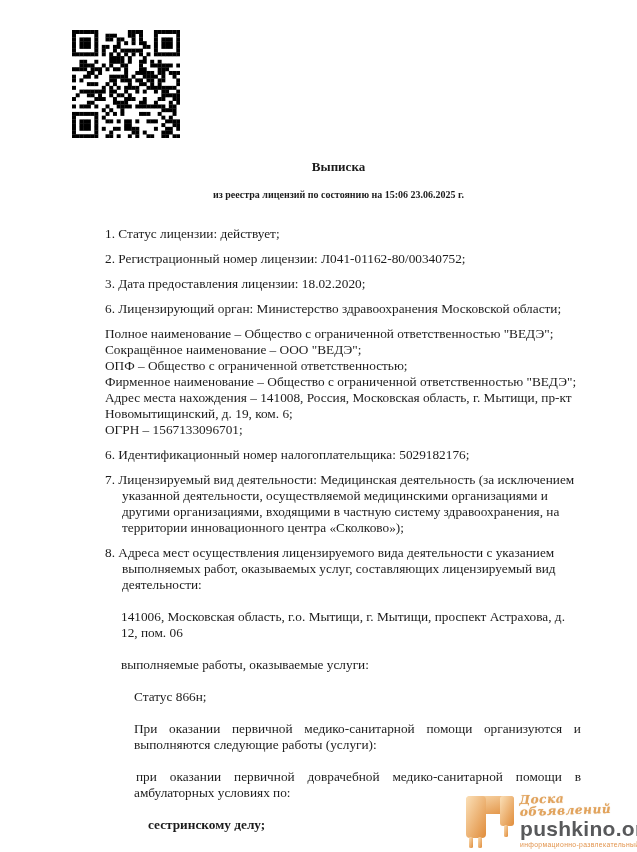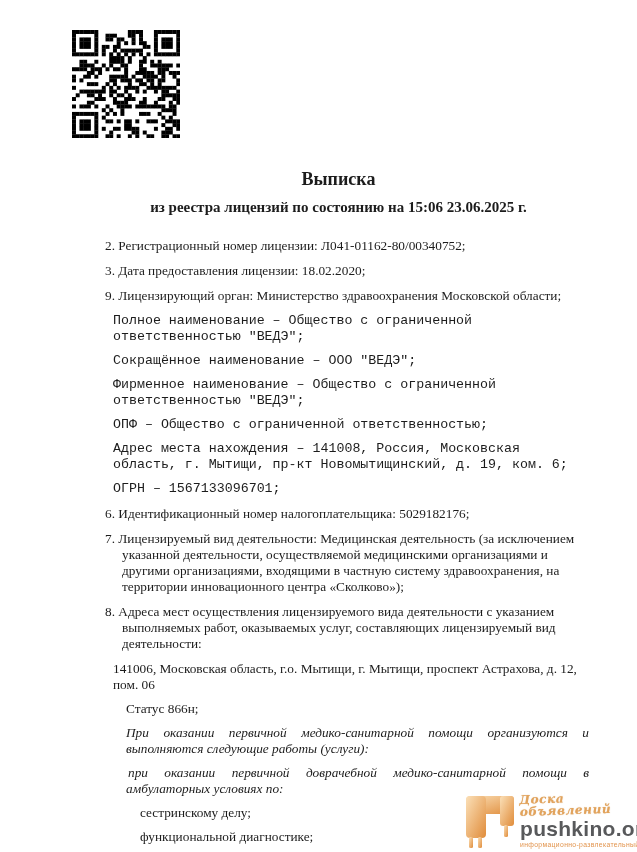--- a/index.html
+++ b/index.html
@@ -8,37 +8,37 @@
     font-family:"Liberation Serif", serif;color:#1c1c1c;
     position:relative;overflow:hidden;
   }
   .page{position:relative;width:637px;height:852px;background:#fff;}
 
   .qr{position:absolute;left:72px;top:30px;width:108px;height:108px;}
 
   .content{padding:158px 40px 0 105px;font-size:13.3px;line-height:16px;}
 
   .doc-title{
-    font-size:18px;line-height:18px;font-weight:bold;
-    text-align:center;margin:12px 25px 10px 0;
+    font-size:13px;line-height:18px;font-weight:bold;
+    text-align:center;margin:0 25px 10px 0;
   }
   .doc-subtitle{
-    font-size:15px;line-height:18px;font-weight:bold;
+    font-size:10px;line-height:18px;font-weight:bold;
     text-align:center;margin:0 25px 22px 0;
   }
 
   p.item{margin:0 0 9px 0;padding-left:17px;text-indent:-17px;}
   .org-block{margin:0 0 9px 0;}
-  .org-block div{margin:8px;font-family:Liberation Mono, monospace;}
-
-  .works-block div{margin:8px;}
+  .org-block div{margin:0;}
+
+  .works-block div{margin:16px;}
   .w-ind1{padding-left:13px;}
   .w-ind1b{padding-left:13px;text-indent:2px;}
-  .w-ind2{padding-left:27px;}
-  .w-just{text-align:justify;font-style:italic;}
+  .w-ind2{padding-left:27px;font-weight:bold;}
+  .w-just{text-align:justify;}
 
   .logo{
     position:absolute;left:462px;top:792px;width:172px;height:58px;
     display:flex;align-items:flex-start;
   }
   .mascot{width:56px;height:58px;flex:0 0 auto;}
   .logo-text{margin-left:2px;margin-top:2px;}
   .logo-tagline{
     font-family:"DejaVu Serif", serif;font-style:italic;font-weight:bold;
     font-size:12px;line-height:12px;letter-spacing:0.6px;
@@ -461,39 +461,41 @@
         <rect x="93.10" y="104.28" width="3.97" height="3.97" fill="#000"></rect>
         <rect x="100.55" y="104.28" width="3.97" height="3.97" fill="#000"></rect>
         <rect x="104.28" y="104.28" width="3.97" height="3.97" fill="#000"></rect>
       </svg>
   </div>
 
   <div class="content">
     <div class="doc-title">Выписка</div>
     <div class="doc-subtitle">из реестра лицензий по состоянию на 15:06 23.06.2025 г.</div>
 
+    <p class="item">1. Статус лицензии: действует;</p>
     <p class="item">2. Регистрационный номер лицензии: Л041-01162-80/00340752;</p>
     <p class="item">3. Дата предоставления лицензии: 18.02.2020;</p>
-    <p class="item">9. Лицензирующий орган: Министерство здравоохранения Московской области;</p>
+    <p class="item">6. Лицензирующий орган: Министерство здравоохранения Московской области;</p>
 
     <div class="org-block">
       <div>Полное наименование – Общество с ограниченной ответственностью "ВЕДЭ";</div>
       <div>Сокращённое наименование – ООО "ВЕДЭ";</div>
+      <div>ОПФ – Общество с ограниченной ответственностью;</div>
       <div>Фирменное наименование – Общество с ограниченной ответственностью "ВЕДЭ";</div>
-      <div>ОПФ – Общество с ограниченной ответственностью;</div>
       <div>Адрес места нахождения – 141008, Россия, Московская область, г. Мытищи, пр-кт Новомытищинский, д. 19, ком. 6;</div>
       <div>ОГРН – 1567133096701;</div>
     </div>
 
     <p class="item">6. Идентификационный номер налогоплательщика: 5029182176;</p>
     <p class="item">7. Лицензируемый вид деятельности: Медицинская деятельность (за исключением указанной деятельности, осуществляемой медицинскими организациями и другими организациями, входящими в частную систему здравоохранения, на территории инновационного центра «Сколково»);</p>
     <p class="item">8. Адреса мест осуществления лицензируемого вида деятельности с указанием выполняемых работ, оказываемых услуг, составляющих лицензируемый вид деятельности:</p>
 
     <div class="works-block">
       <div>141006, Московская область, г.о. Мытищи, г. Мытищи, проспект Астрахова, д. 12, пом. 06</div>
+      <div>выполняемые работы, оказываемые услуги:</div>
       <div class="w-ind1">Статус 866н;</div>
       <div class="w-ind1 w-just">При оказании первичной медико-санитарной помощи организуются и выполняются следующие работы (услуги):</div>
       <div class="w-ind1b w-just">при оказании первичной доврачебной медико-санитарной помощи в амбулаторных условиях по:</div>
       <div class="w-ind2">сестринскому делу;</div>
       <div class="w-ind2">функциональной диагностике;</div>
     </div>
   </div>
 
   <div class="logo">
     <svg class="mascot" viewBox="0 0 56 58">

